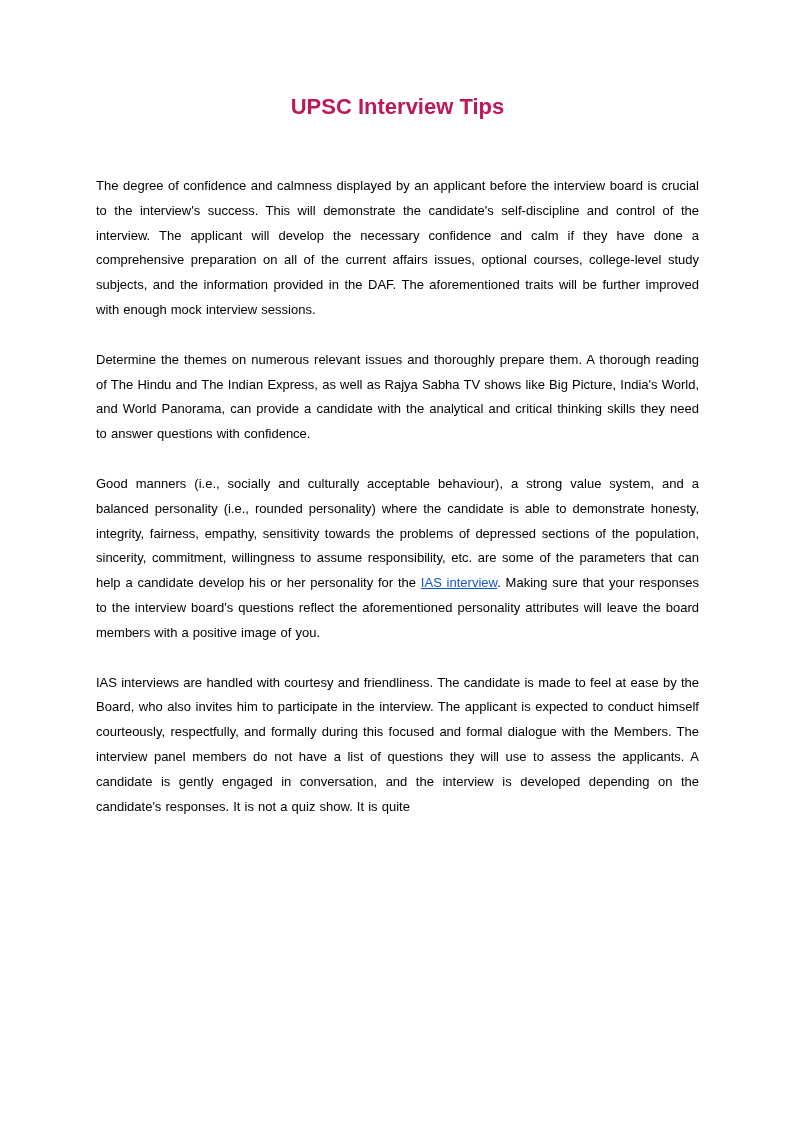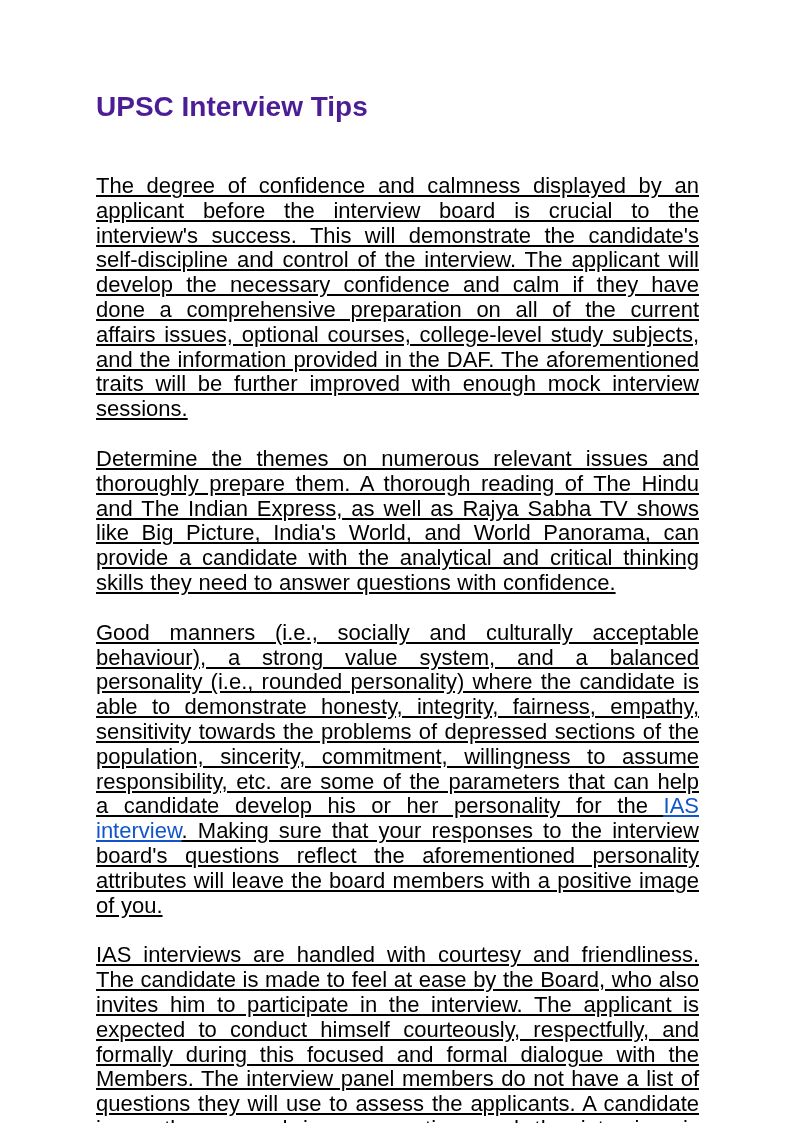--- a/index.html
+++ b/index.html
@@ -13,34 +13,34 @@
     width: 795px;
     height: 1123px;
     margin: 0 auto;
     background: #ffffff;
     padding: 94px 96px 0 96px;
     font-family: "Liberation Sans", "DejaVu Sans", sans-serif;
     color: #000000;
     overflow: hidden;
   }
   .doc-title {
-    font-size: 28px;
+    font-size: 22px;
     line-height: 26px;
     font-weight: bold;
+    text-align: center;
     margin: 0 0 54px 0;
-    color: #4c1d95;
+    color: #be185d;
   }
   .doc-paragraph {
-    font-size: 22px;
+    font-size: 13px;
     line-height: 24.8px;
     text-align: justify;
     margin: 0 0 25px 0;
     color: #000000;
     word-spacing: 0.5px;
-    text-decoration: underline;
   }
   .doc-link {
     color: #1155cc;
     text-decoration: underline;
     cursor: pointer;
   }
 </style>
 </head>
 <body>
 

